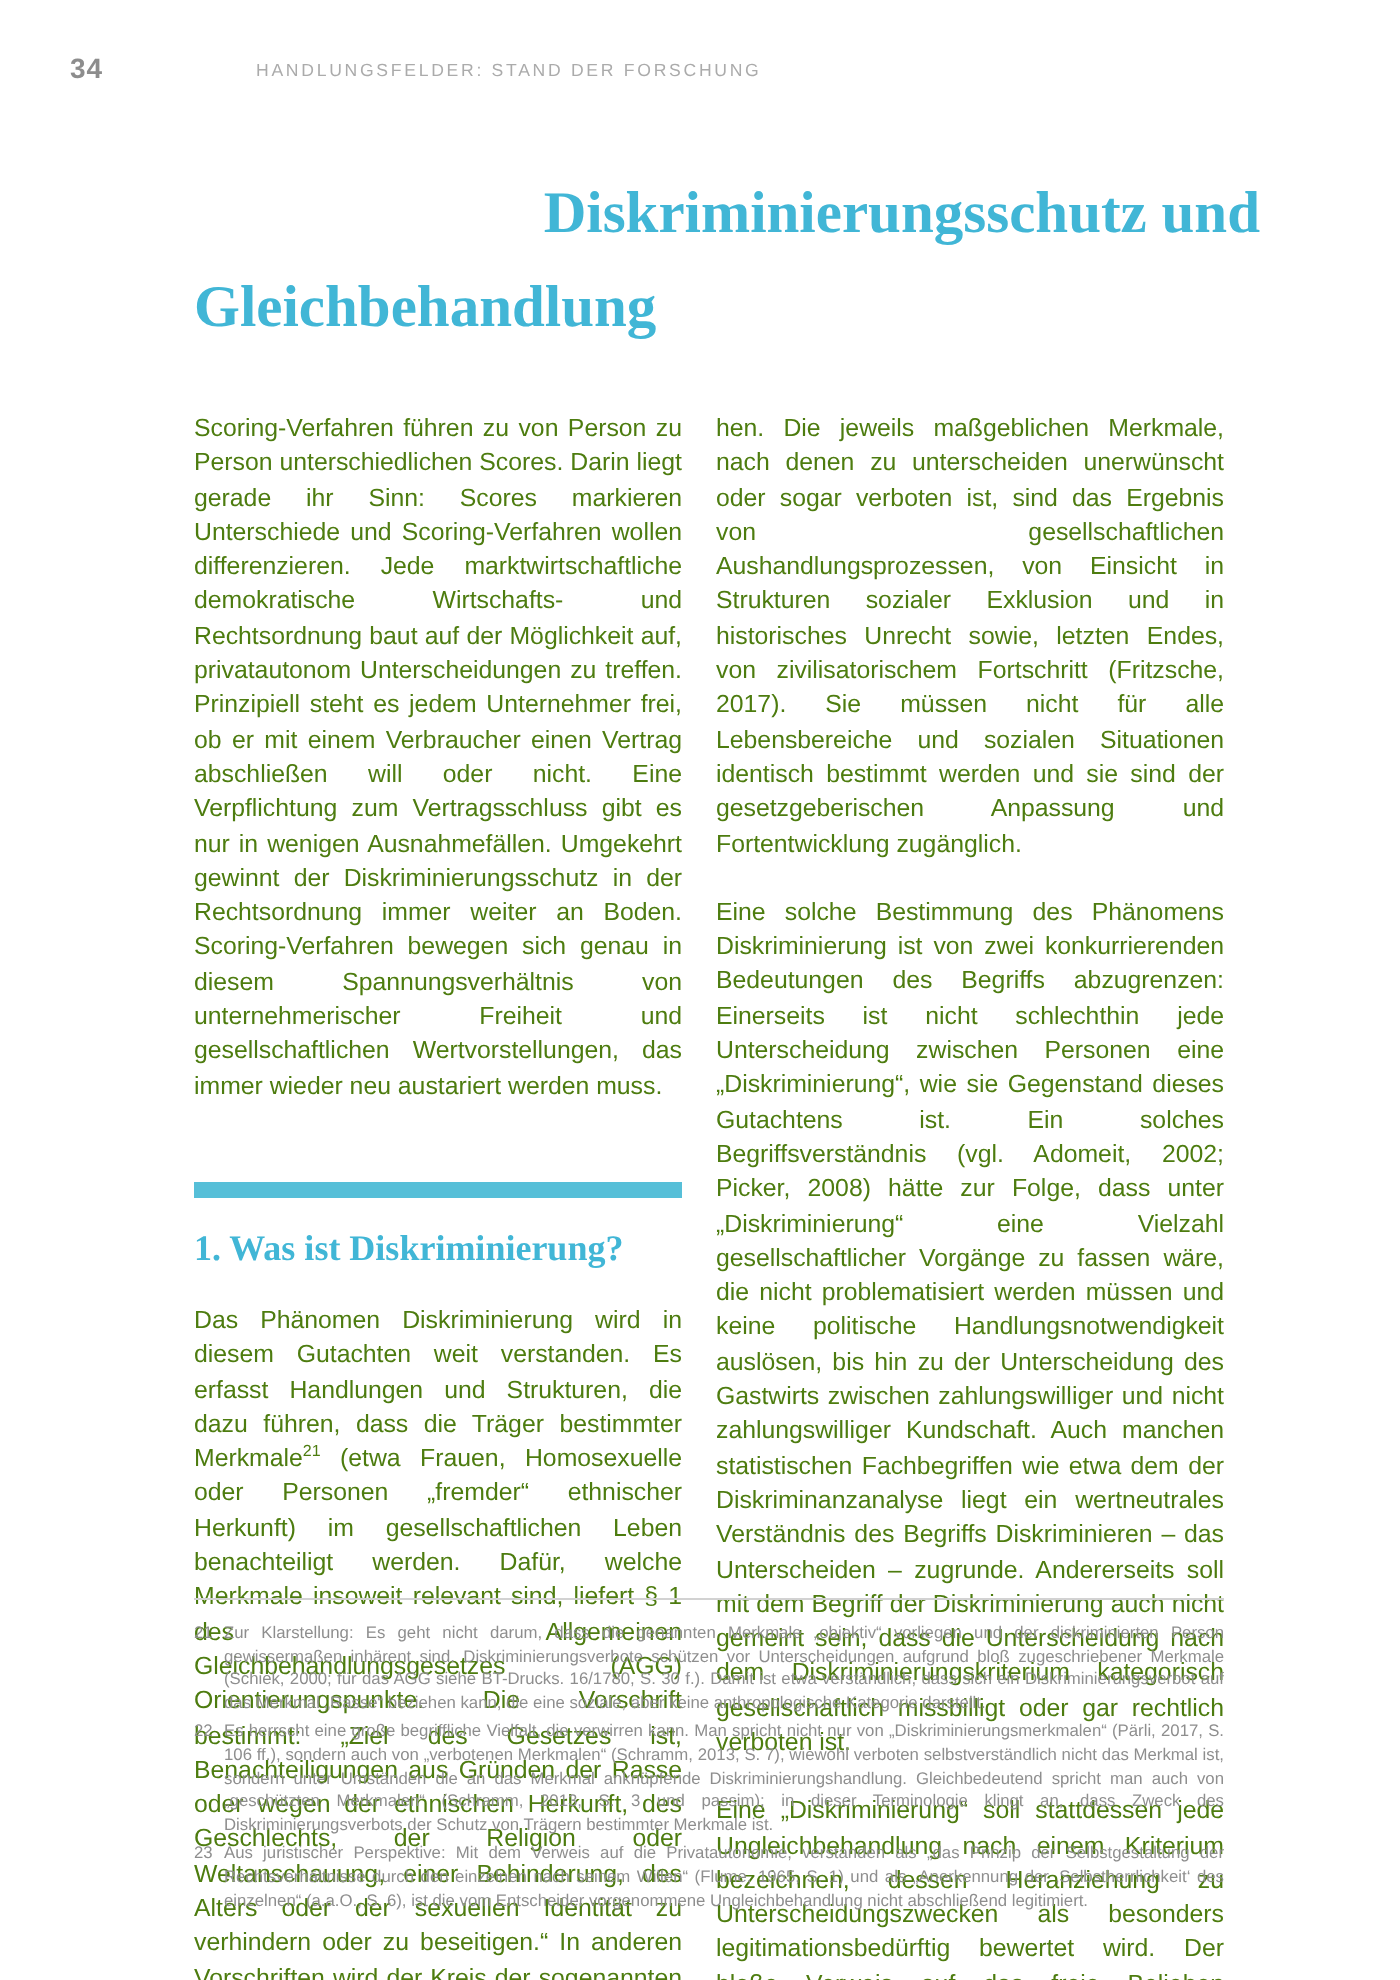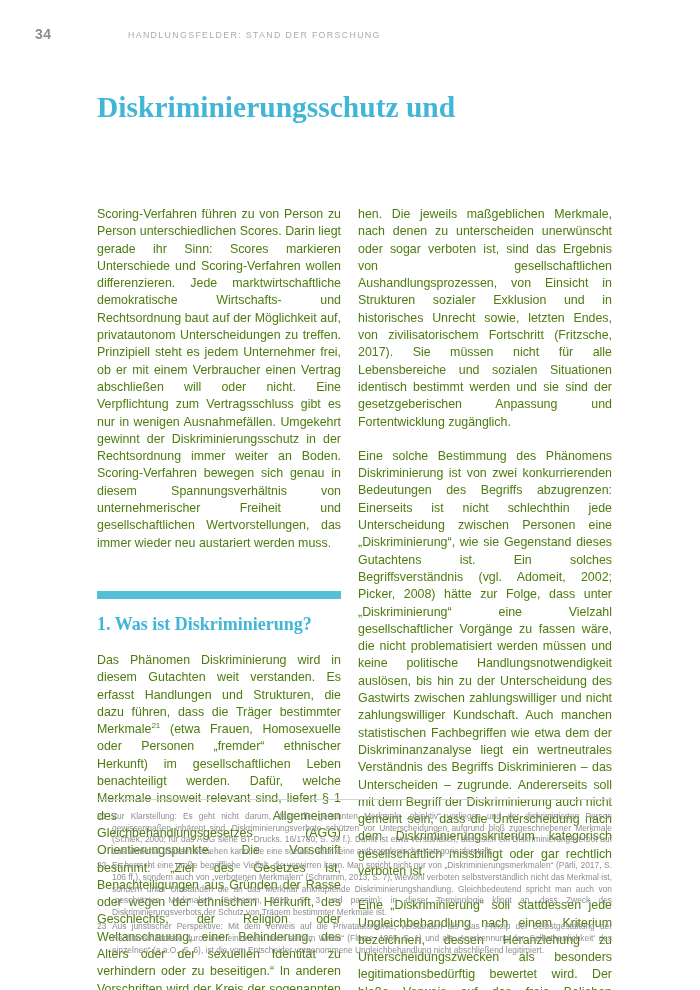--- a/index.html
+++ b/index.html
@@ -88,21 +88,22 @@
 
 <div class="page">
 
   <div class="header-row">
     <span class="page-number">34</span>
     <span class="running-header">HANDLUNGSFELDER: STAND DER FORSCHUNG</span>
   </div>
 
   <div class="chapter-title">
     <span class="chapter-lines">
-      <span style="display:block;">Diskriminierungsschutz und</span>
+      <span style="display:block;text-align:right;">Diskriminierungsschutz und</span>
+      <span style="display:block;">Gleichbehandlung</span>
     </span>
   </div>
 
   <div class="columns">
 
     <div class="col-left">
       <p class="body-para">Scoring-Verfahren führen zu von Person zu Person unterschiedlichen Scores. Darin liegt gerade ihr Sinn: Scores markieren Unterschiede und Scoring-Verfahren wollen differenzieren. Jede marktwirtschaftliche demokratische Wirtschafts- und Rechtsordnung baut auf der Möglichkeit auf, privatautonom Unterscheidungen zu treffen. Prinzipiell steht es jedem Unternehmer frei, ob er mit einem Verbraucher einen Vertrag abschließen will oder nicht. Eine Verpflichtung zum Vertragsschluss gibt es nur in wenigen Ausnahmefällen. Umgekehrt gewinnt der Diskriminierungsschutz in der Rechtsordnung immer weiter an Boden. Scoring-Verfahren bewegen sich genau in diesem Spannungsverhältnis von unternehmerischer Freiheit und gesellschaftlichen Wertvorstellungen, das immer wieder neu austariert werden muss.</p>
 
       <div class="section-block">
         <div class="accent-bar"></div>

